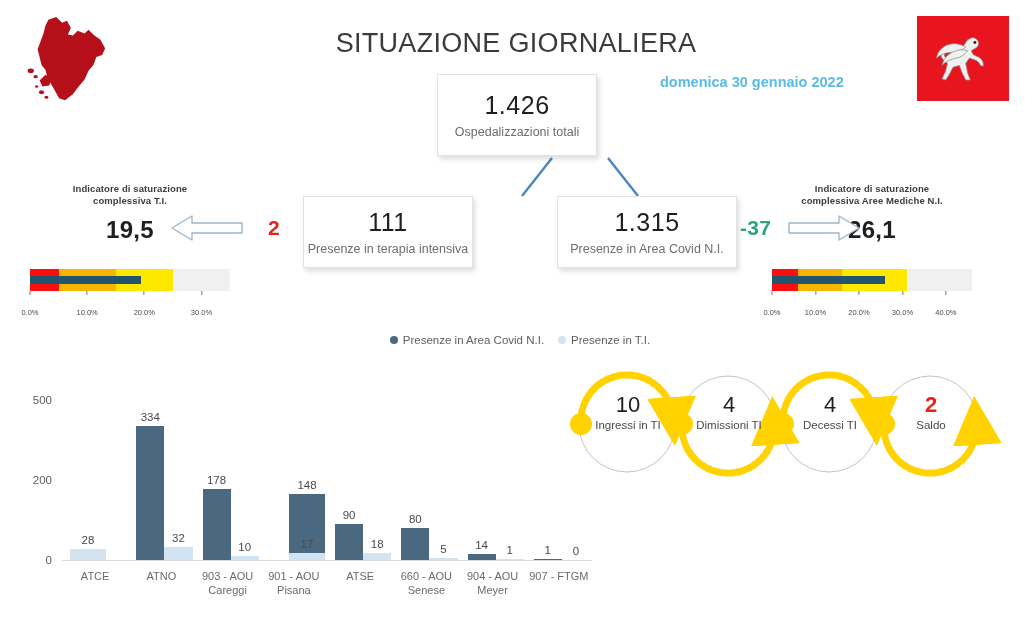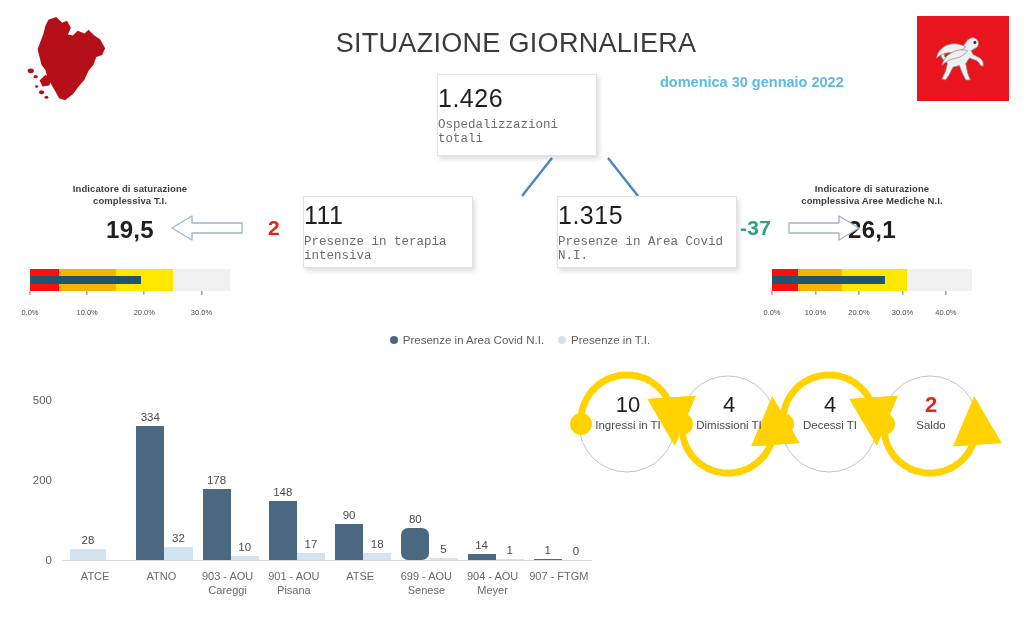--- a/index.html
+++ b/index.html
@@ -27,24 +27,24 @@
     font-size: 14.5px; font-weight: bold;
     color: #5bbbe3;
   }
 
   
   .kpi-card {
     position: absolute; background: #ffffff;
     border: 1px solid #e2e2e2;
     box-shadow: 2px 3px 5px rgba(0,0,0,.14);
     display: flex; flex-direction: column;
-    align-items: flex-start; justify-content: center;
+    align-items: center; justify-content: center;
   }
   .kpi-value { font-size: 25px; color: #1f1f1f; font-weight: 400; letter-spacing: .5px; }
-  .kpi-label { font-size: 12.5px; color: #6d6d6d; margin-top: 5px; font-family: Liberation Mono, monospace; }
+  .kpi-label { font-size: 12.5px; color: #6d6d6d; margin-top: 5px; }
   #kpi-total { left: 437px; top: 74px; width: 160px; height: 82px; }
   #kpi-icu   { left: 303px; top: 196px; width: 170px; height: 72px; }
   #kpi-ward  { left: 557px; top: 196px; width: 180px; height: 72px; }
   #connector-lines { position: absolute; left: 430px; top: 150px; width: 320px; height: 60px; }
 
   
   .gauge-block { position: absolute; width: 224px; }
   #gauge-icu  { left: 18px;  top: 183px; }
   #gauge-ward { left: 760px; top: 183px; }
   .gauge-caption {
@@ -295,47 +295,47 @@
         <div class="cat-label" style="left: 66.25px; width: 66.25px;"><span>ATNO</span></div>
         <div class="bar-group" style="left: 140.5px; width: 56.25px;">
           <div class="bar" style="width: 36px; height: 71.2px; background: rgb(74, 105, 128);">
             <span class="bar-value">178</span>
           </div>
           <div class="bar" style="width: 36px; height: 4px; background: rgb(210, 227, 242);">
             <span class="bar-value">10</span>
           </div>
         </div>
         <div class="cat-label" style="left: 132.5px; width: 66.25px;"><span>903 - AOU</span><br><span>Careggi</span></div>
-        <div class="bar-group" style="left: 206.75px; width: 56.25px;">
+        <div class="bar-group" style="left: 206.75px; width: 56.25px; flex-direction: column;">
           <div class="bar" style="width: 36px; height: 59.2px; background: rgb(74, 105, 128);">
             <span class="bar-value">148</span>
           </div>
           <div class="bar" style="width: 36px; height: 6.8px; background: rgb(210, 227, 242);">
             <span class="bar-value">17</span>
           </div>
         </div>
         <div class="cat-label" style="left: 198.75px; width: 66.25px;"><span>901 - AOU Pisana</span></div>
         <div class="bar-group" style="left: 273px; width: 56.25px;">
           <div class="bar" style="width: 36px; height: 36px; background: rgb(74, 105, 128);">
             <span class="bar-value">90</span>
           </div>
           <div class="bar" style="width: 36px; height: 7.2px; background: rgb(210, 227, 242);">
             <span class="bar-value">18</span>
           </div>
         </div>
         <div class="cat-label" style="left: 265px; width: 66.25px;"><span>ATSE</span></div>
         <div class="bar-group" style="left: 339.25px; width: 56.25px;">
-          <div class="bar" style="width: 36px; height: 32px; background: rgb(74, 105, 128); border-radius: 7px;">
+          <div class="bar" style="width: 36px; height: 32px; background: rgb(74, 105, 128);">
             <span class="bar-value">80</span>
           </div>
           <div class="bar" style="width: 36px; height: 2px; background: rgb(210, 227, 242);">
             <span class="bar-value">5</span>
           </div>
         </div>
-        <div class="cat-label" style="left: 331.25px; width: 66.25px;"><span>699 - AOU Senese</span></div>
+        <div class="cat-label" style="left: 331.25px; width: 66.25px;"><span>660 - AOU Senese</span></div>
         <div class="bar-group" style="left: 405.5px; width: 56.25px;">
           <div class="bar" style="width: 36px; height: 5.6px; background: rgb(74, 105, 128);">
             <span class="bar-value">14</span>
           </div>
           <div class="bar" style="width: 36px; height: 1.5px; background: rgb(210, 227, 242);">
             <span class="bar-value">1</span>
           </div>
         </div>
         <div class="cat-label" style="left: 397.5px; width: 66.25px;"><span>904 - AOU Meyer</span></div>
         <div class="bar-group" style="left: 471.75px; width: 56.25px;">

